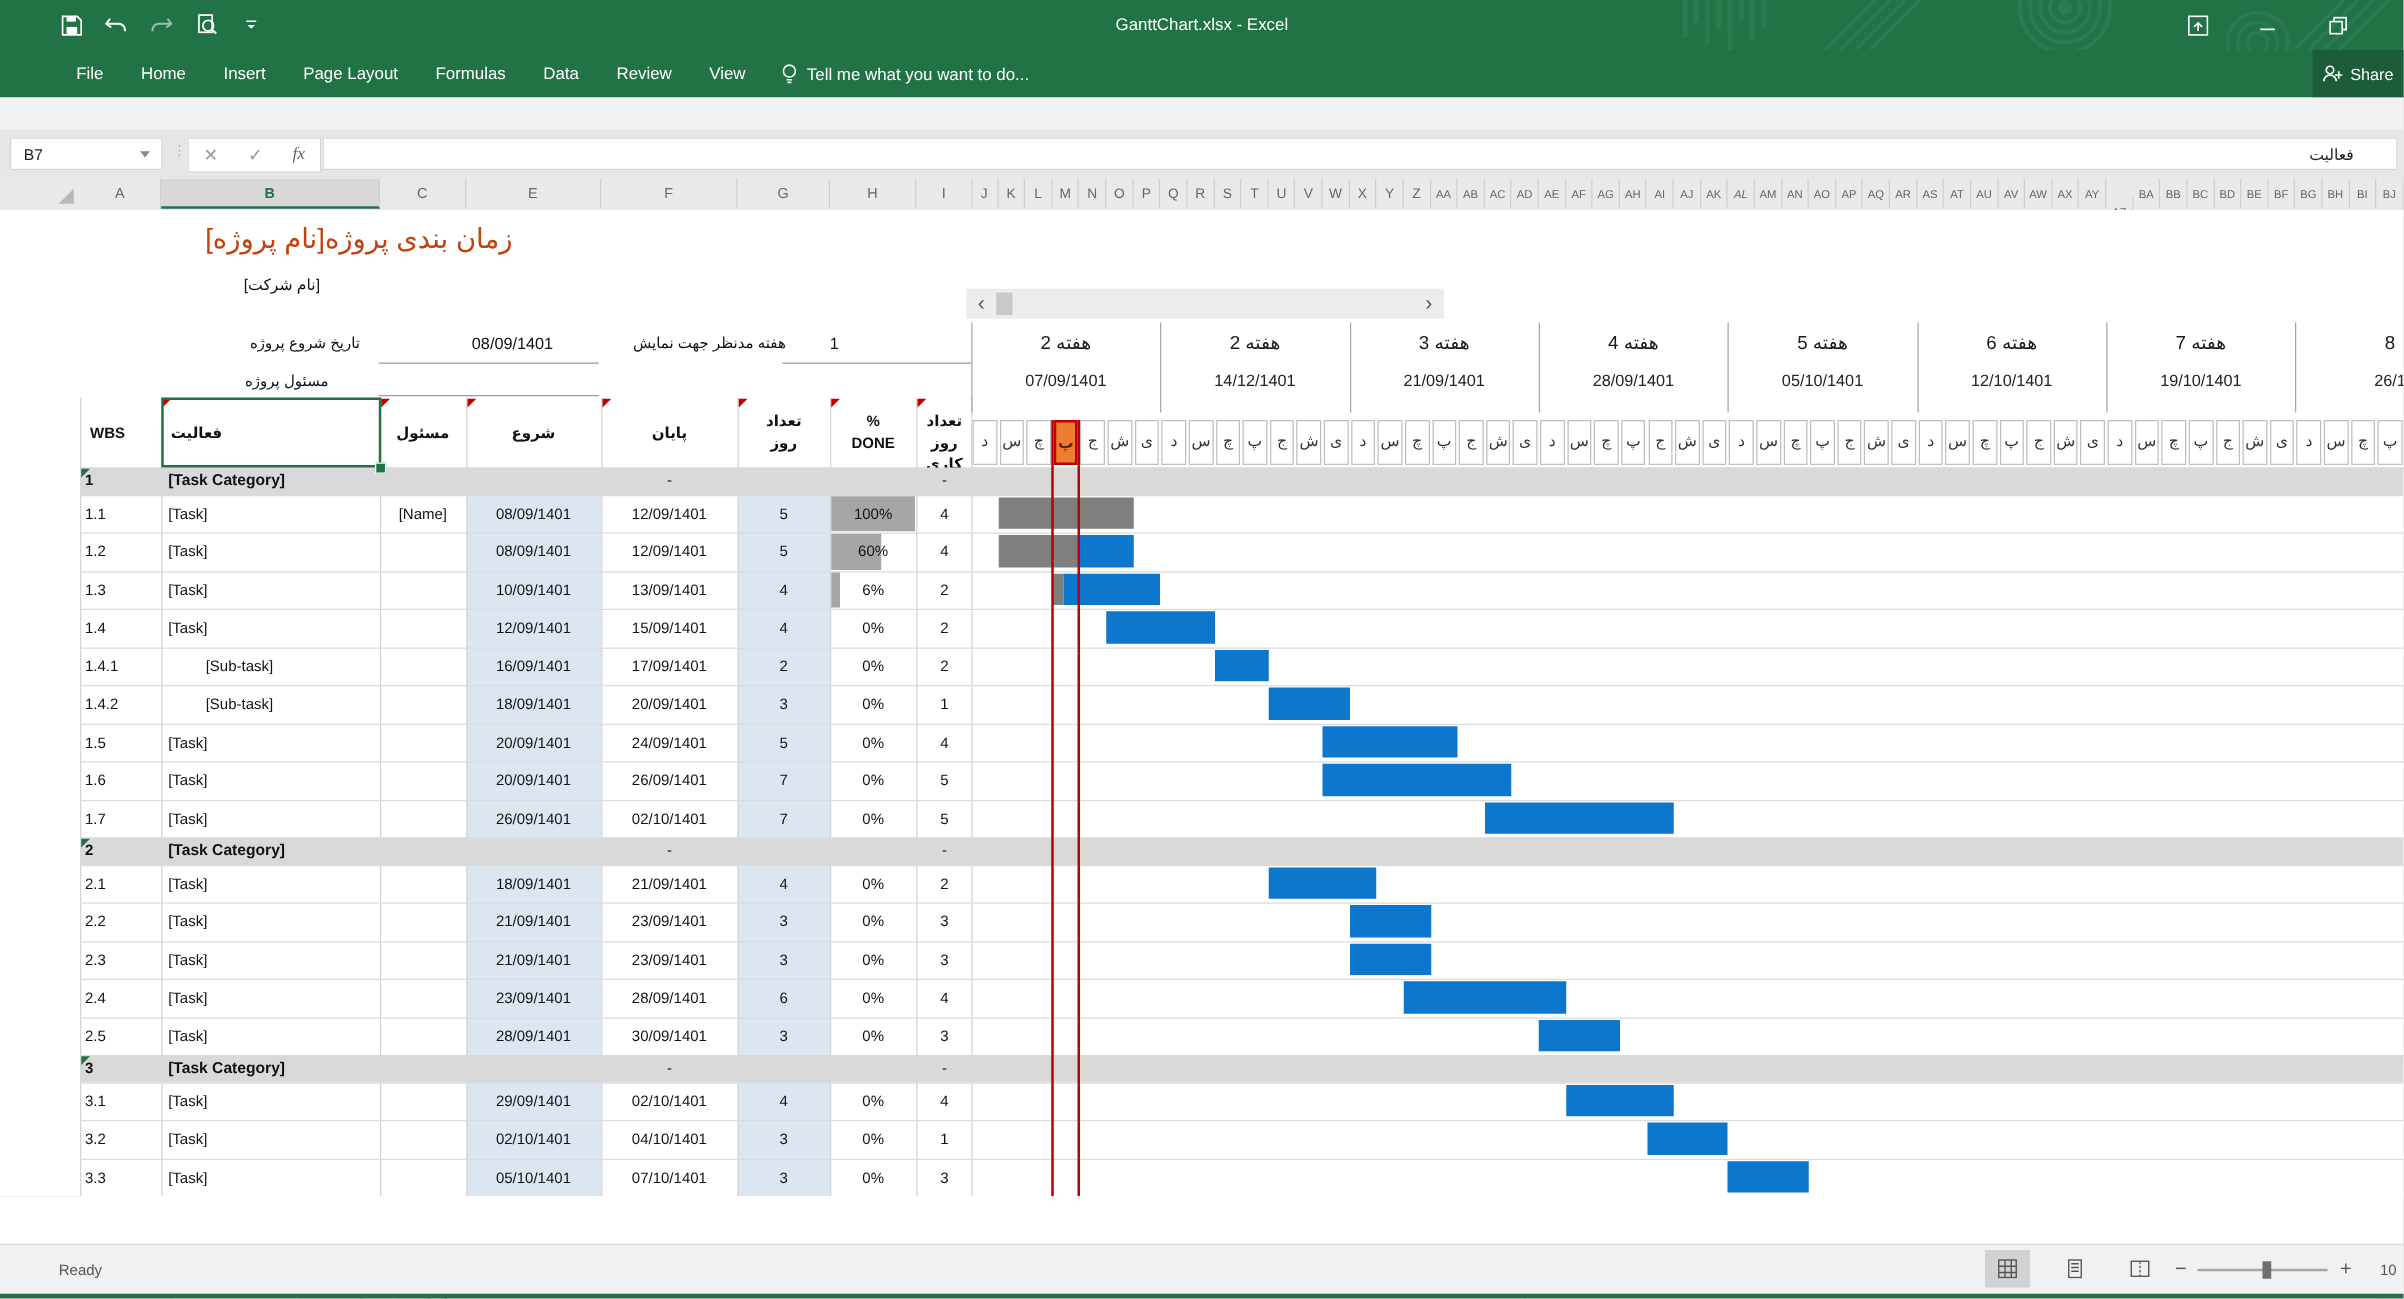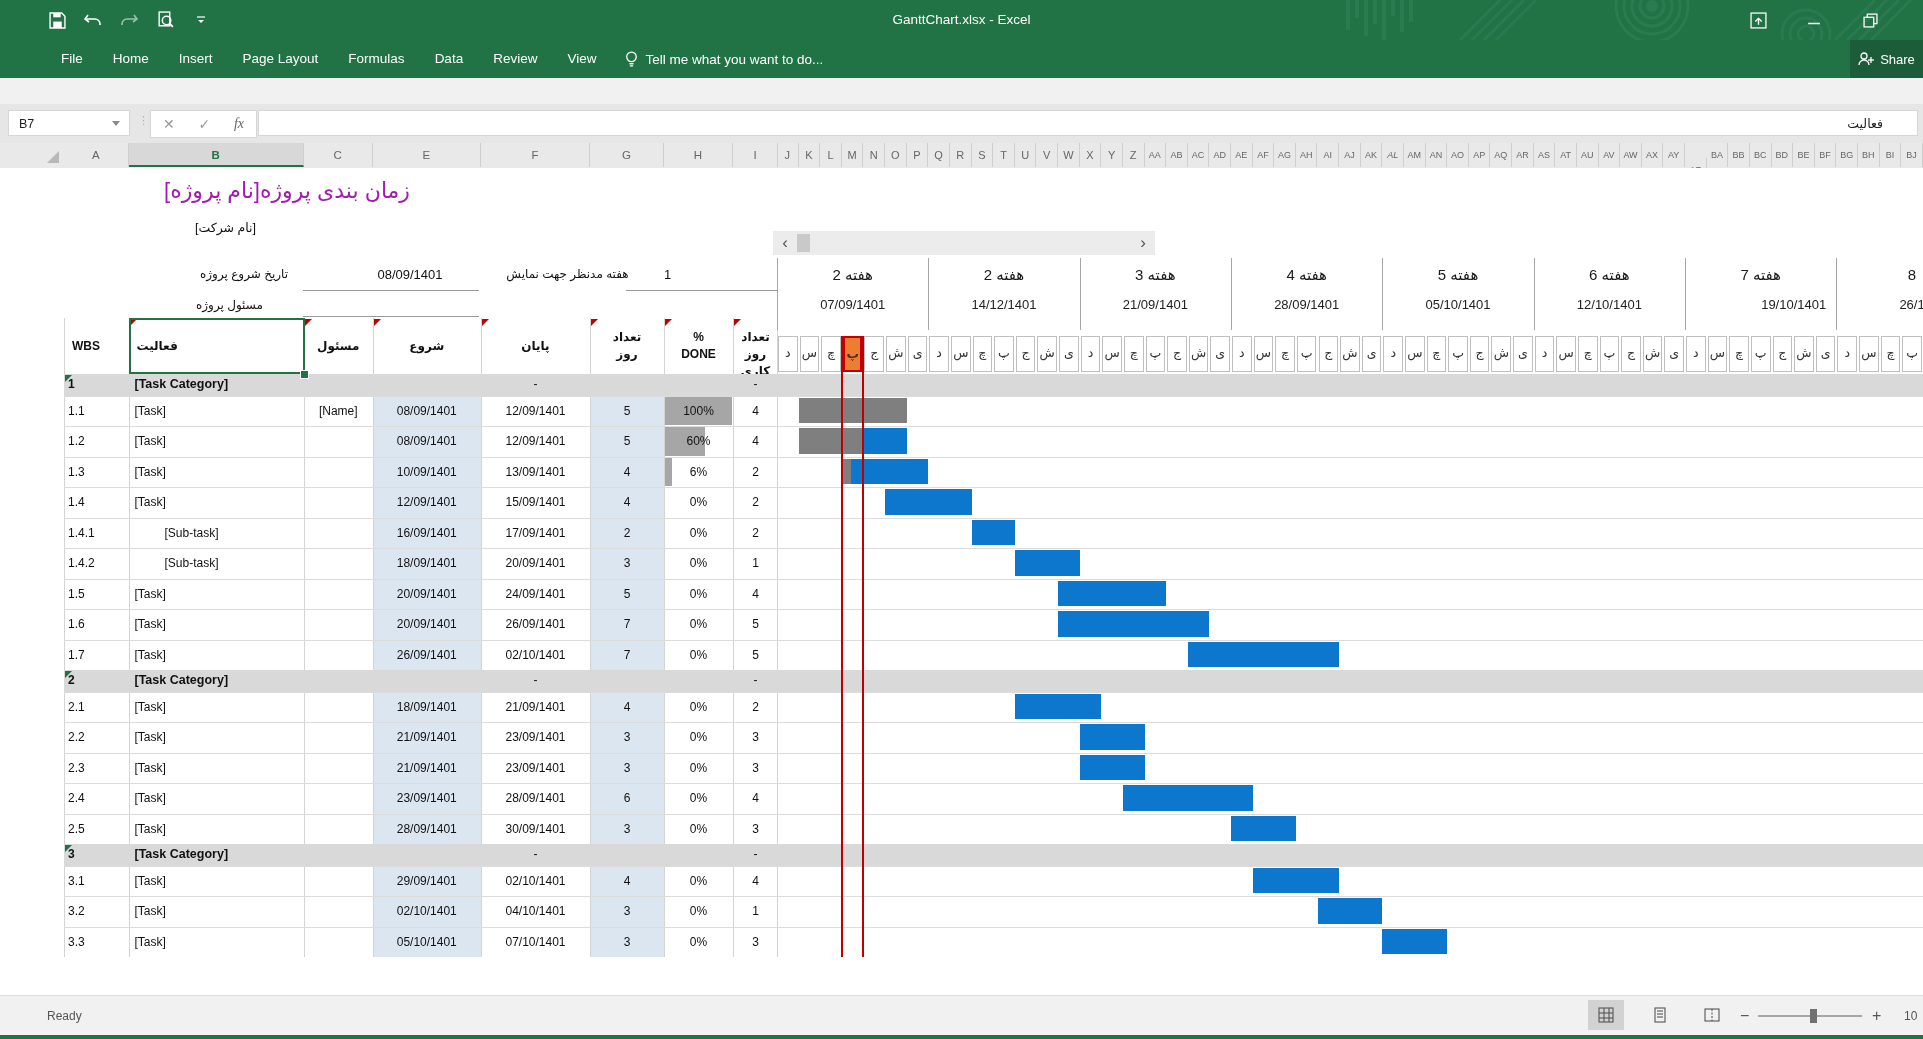--- a/index.html
+++ b/index.html
@@ -316,21 +316,21 @@
       <div class="abs gridline" style="left: 64px; top: 584.5px; width: 1859px; height: 1px;"></div>
       <div class="abs gridline" style="left: 64px; top: 615px; width: 1859px; height: 1px;"></div>
       <div class="abs gridline" style="left: 64px; top: 645.5px; width: 1859px; height: 1px;"></div>
       <div class="abs gridline" style="left: 64px; top: 676px; width: 1859px; height: 1px;"></div>
       <div class="abs gridline" style="left: 64px; top: 697.5px; width: 1859px; height: 1px;"></div>
       <div class="abs gridline" style="left: 64px; top: 728px; width: 1859px; height: 1px;"></div>
       <div class="abs gridline" style="left: 64px; top: 758.5px; width: 1859px; height: 1px;"></div>
       <div class="abs catband" style="left: 64px; top: 206px; width: 1859px; height: 21.5px;"></div>
       <div class="abs catband" style="left: 64px; top: 502px; width: 1859px; height: 21.5px;"></div>
       <div class="abs catband" style="left: 64px; top: 676px; width: 1859px; height: 21.5px;"></div>
-      <div class="abs celltxt" style="left: 130px; top: 4px; width: 280px; height: 38px; line-height: 38px; font-size: 22px; color: #a21caf; direction: rtl; text-align: right;">زمان بندی پروژه[نام پروژه]</div>
+      <div class="abs celltxt" style="left: 130px; top: 4px; width: 280px; height: 38px; line-height: 38px; font-size: 22px; color: #c2410c; direction: rtl; text-align: right;">زمان بندی پروژه[نام پروژه]</div>
       <div class="abs celltxt" style="left: 146px; top: 48px; width: 110px; height: 24px; line-height: 24px; font-size: 12.5px; direction: rtl;">[نام شرکت]</div>
       <div class="abs celltxt" style="left: 200px; top: 89px; width: 118px; height: 35px; line-height: 35px; direction: rtl; text-align: left;">تاریخ شروع پروژه</div>
       <div class="abs celltxt" style="left: 340px; top: 89px; width: 140px; height: 35px; line-height: 35px; text-align: center; font-size: 13px;">08/09/1401</div>
       <div class="abs" style="left: 303px; top: 122px; width: 176px; height: 1px; background: rgb(154, 154, 154);"></div>
       <div class="abs celltxt" style="left: 480px; top: 89px; width: 175px; height: 35px; line-height: 35px; direction: rtl; text-align: center;">هفته مدنظر جهت نمایش</div>
       <div class="abs celltxt" style="left: 640px; top: 89px; width: 55px; height: 35px; line-height: 35px; text-align: center; font-size: 13px;">1</div>
       <div class="abs" style="left: 626px; top: 122px; width: 151px; height: 1px; background: rgb(154, 154, 154);"></div>
       <div class="abs celltxt" style="left: 196px; top: 124px; width: 106px; height: 26px; line-height: 26px; direction: rtl; text-align: left;">مسئول پروژه</div>
       <div class="abs" style="left: 303px; top: 148px; width: 176px; height: 1px; background: rgb(154, 154, 154);"></div>
       <div class="abs" style="left: 773px; top: 63px; width: 382px; height: 24px; background: rgb(236, 236, 236);">
@@ -344,21 +344,21 @@
       <div class="abs weekdate" style="left: 928.34px; top: 123px; width: 151.34px; height: 27px; line-height: 27px;">14/12/1401</div>
       <div class="abs weekname" style="left: 1079.68px; top: 90px; width: 151.34px; height: 33px; line-height: 33px;">هفته 3</div>
       <div class="abs weekdate" style="left: 1079.68px; top: 123px; width: 151.34px; height: 27px; line-height: 27px;">21/09/1401</div>
       <div class="abs weekname" style="left: 1231.02px; top: 90px; width: 151.34px; height: 33px; line-height: 33px;">هفته 4</div>
       <div class="abs weekdate" style="left: 1231.02px; top: 123px; width: 151.34px; height: 27px; line-height: 27px;">28/09/1401</div>
       <div class="abs weekname" style="left: 1382.36px; top: 90px; width: 151.34px; height: 33px; line-height: 33px;">هفته 5</div>
       <div class="abs weekdate" style="left: 1382.36px; top: 123px; width: 151.34px; height: 27px; line-height: 27px;">05/10/1401</div>
       <div class="abs weekname" style="left: 1533.7px; top: 90px; width: 151.34px; height: 33px; line-height: 33px;">هفته 6</div>
       <div class="abs weekdate" style="left: 1533.7px; top: 123px; width: 151.34px; height: 27px; line-height: 27px;">12/10/1401</div>
       <div class="abs weekname" style="left: 1685.04px; top: 90px; width: 151.34px; height: 33px; line-height: 33px;">هفته 7</div>
-      <div class="abs weekdate" style="left: 1685.04px; top: 123px; width: 151.34px; height: 27px; line-height: 27px; padding-left: 33px;">19/10/1401</div>
+      <div class="abs weekdate" style="left: 1685.04px; top: 123px; width: 151.34px; height: 27px; line-height: 27px;">19/10/1401</div>
       <div class="abs weekname" style="left: 1836.38px; top: 90px; width: 151.34px; height: 33px; line-height: 33px;">8</div>
       <div class="abs weekdate" style="left: 1836.38px; top: 123px; width: 151.34px; height: 27px; line-height: 27px;">26/1</div>
       <div class="abs wsep" style="left: 777px; top: 90px; width: 1px; height: 72px;"></div>
       <div class="abs wsep" style="left: 928.34px; top: 90px; width: 1px; height: 72px;"></div>
       <div class="abs wsep" style="left: 1079.68px; top: 90px; width: 1px; height: 72px;"></div>
       <div class="abs wsep" style="left: 1231.02px; top: 90px; width: 1px; height: 72px;"></div>
       <div class="abs wsep" style="left: 1382.36px; top: 90px; width: 1px; height: 72px;"></div>
       <div class="abs wsep" style="left: 1533.7px; top: 90px; width: 1px; height: 72px;"></div>
       <div class="abs wsep" style="left: 1685.04px; top: 90px; width: 1px; height: 72px;"></div>
       <div class="abs wsep" style="left: 1836.38px; top: 90px; width: 1px; height: 72px;"></div>

